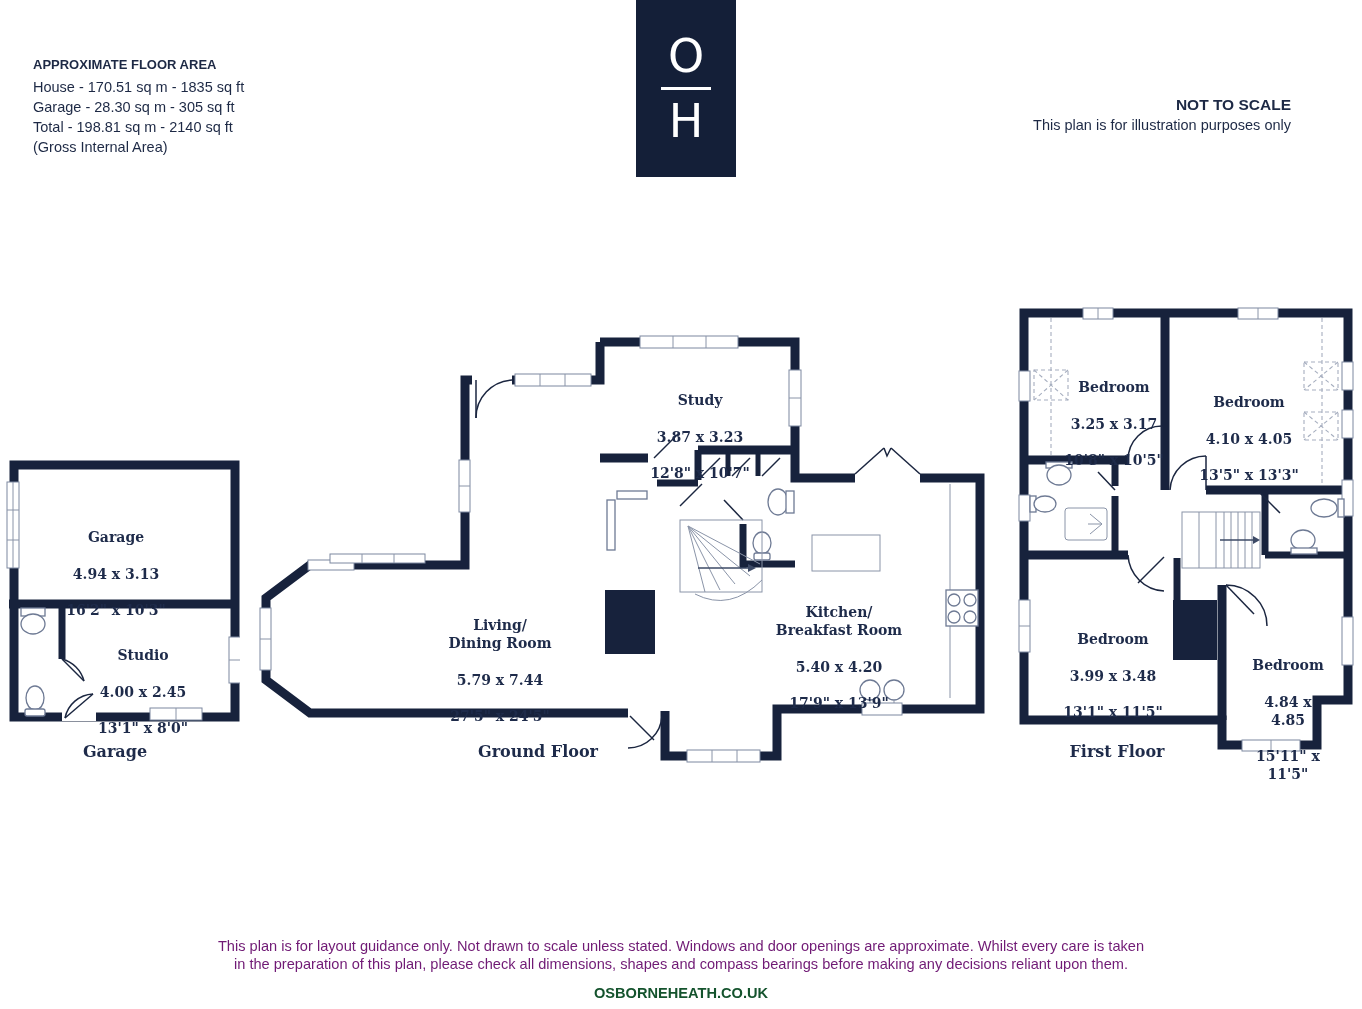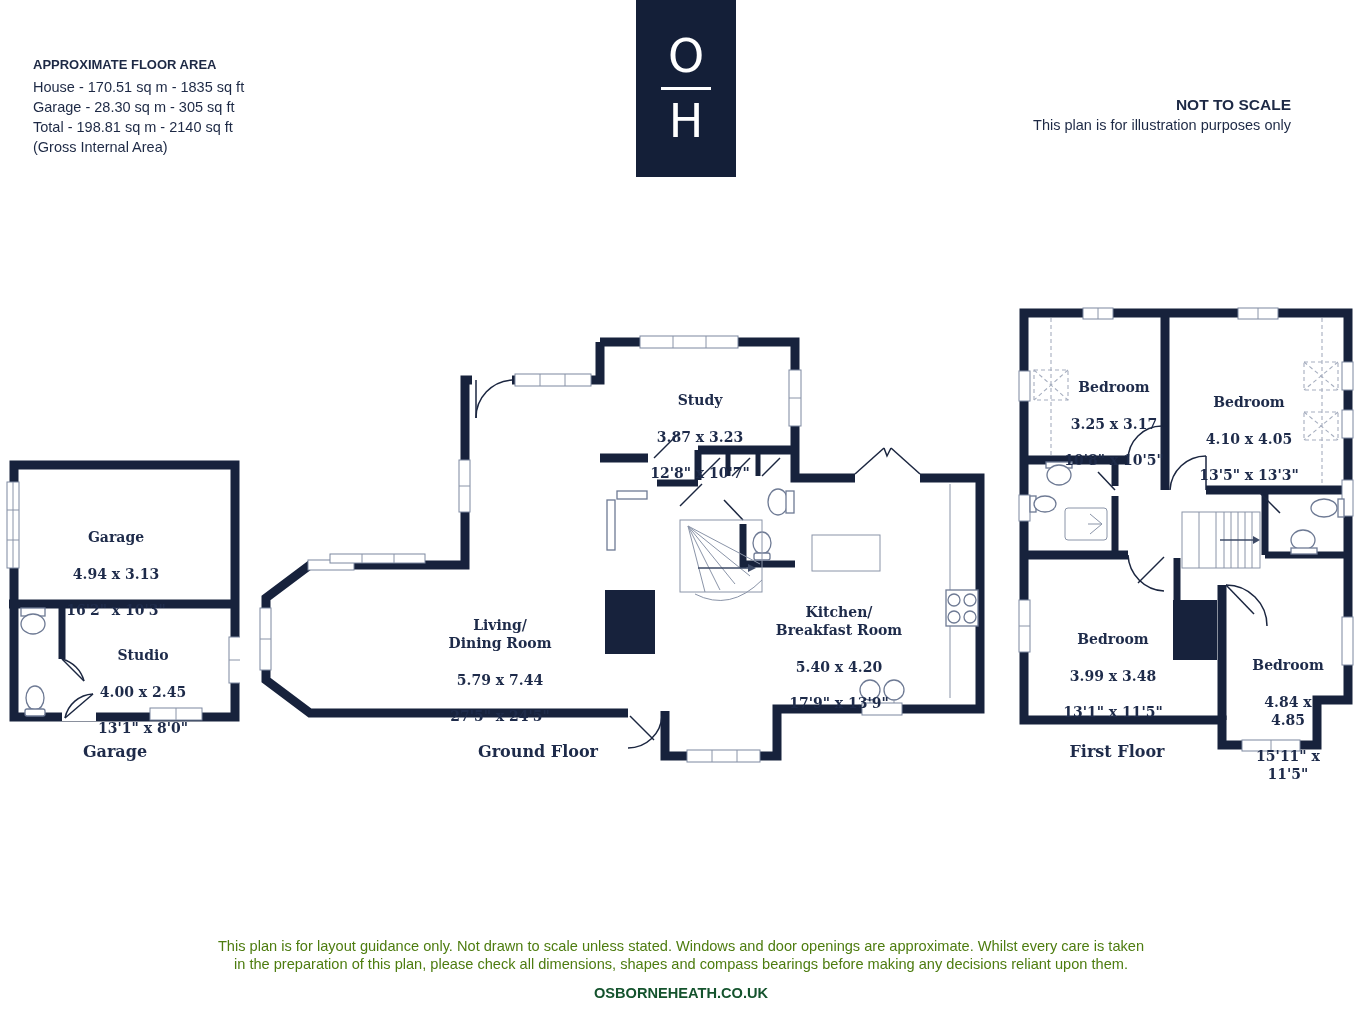--- a/index.html
+++ b/index.html
@@ -16,21 +16,21 @@
         flex-direction:column;align-items:center;justify-content:center;}
   #logo .lt{color:#fff;font-size:46px;line-height:46px;font-family:"DejaVu Sans",sans-serif;}
   #logo .bar{width:50px;height:3px;background:#fff;margin:8px 0;}
   
   .room-label{position:absolute;transform:translateX(-50%);text-align:center;
       font-family:"DejaVu Serif",serif;font-weight:bold;color:#1e2b4a;
       font-size:14px;line-height:1.3;white-space:pre-line;}
   .plan-caption{position:absolute;transform:translateX(-50%);text-align:center;
       font-family:"DejaVu Serif",serif;font-weight:bold;color:#1e2b4a;font-size:16px;}
   
-  #footer{left:0;top:938px;width:100%;text-align:center;font-size:14.6px;line-height:17.5px;color:#4d7c0f;}
+  #footer{left:0;top:938px;width:100%;text-align:center;font-size:14.6px;line-height:17.5px;color:#701a75;}
   #website{left:0;top:985px;width:100%;text-align:center;font-weight:bold;font-size:14.6px;color:#14532d;}
   
   .w{stroke:#17223c;stroke-width:9;fill:none;}
   .w7{stroke:#17223c;stroke-width:7;fill:none;}
   .w5{stroke:#17223c;stroke-width:5;fill:none;}
   .fillw{fill:#17223c;stroke:none;}
   .outline{fill:#fff;stroke:#17223c;stroke-width:9;}
   .win{fill:#fff;stroke:#7d88a0;stroke-width:1;}
   .tg{stroke:#8a94a8;stroke-width:1;fill:none;}
   .fx{stroke:#6e7a94;stroke-width:1.3;fill:#fff;}

